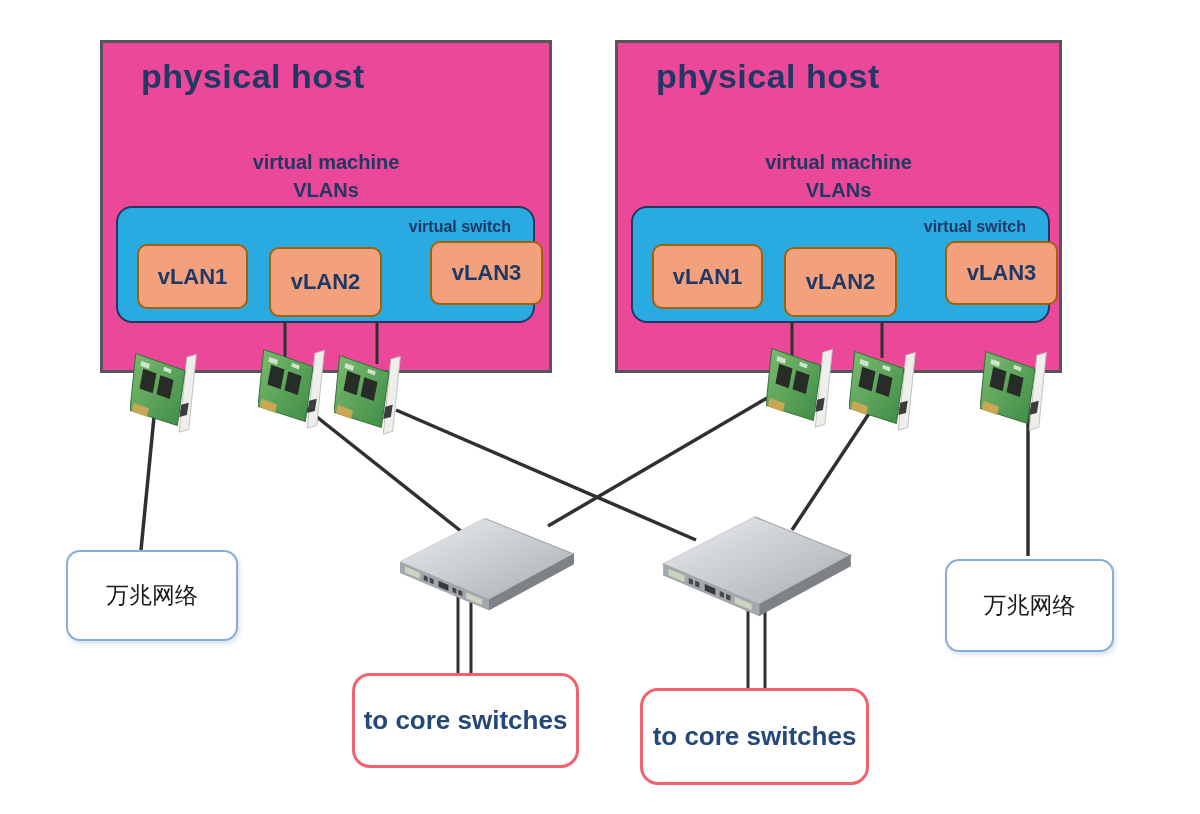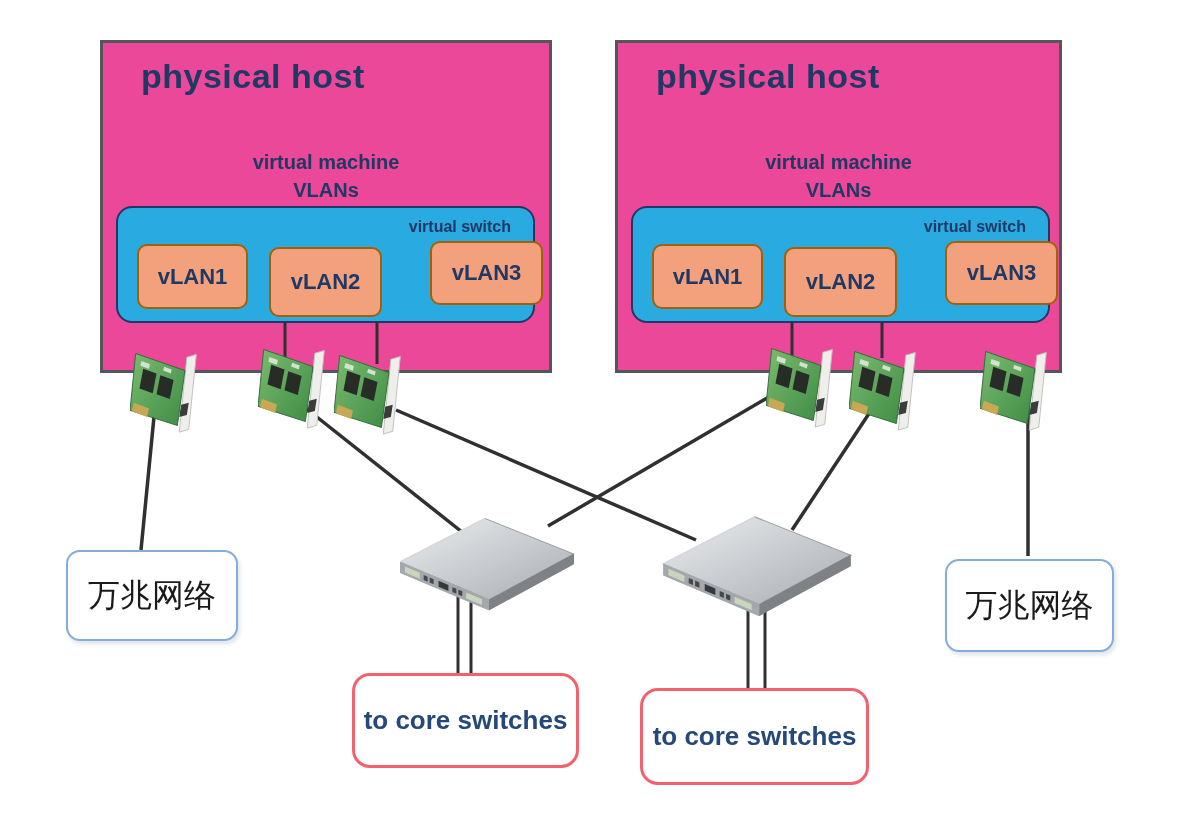--- a/index.html
+++ b/index.html
@@ -30,21 +30,21 @@
   .nic-b{left:258px;top:338px;}
   .nic-c{left:334px;top:344px;}
   .nic-d{left:766px;top:337px;}
   .nic-e{left:849px;top:340px;}
   .nic-f{left:980px;top:340px;}
   .switch-1{left:398px;top:512px;}
   .switch-2{left:661px;top:510px;}
   
   .netbox{position:absolute;z-index:3;background:#ffffff;border:2px solid #85ADD8;border-radius:14px;
           display:flex;align-items:center;justify-content:center;
-          font-family:"Liberation Serif","DejaVu Serif",serif;font-size:32px;color:#1a1a1a;
+          font-family:"Liberation Serif","DejaVu Serif",serif;font-size:23px;color:#1a1a1a;
           box-shadow:2px 3px 4px rgba(120,150,185,0.25);}
   .netbox-left{left:66px;top:550px;width:168px;height:87px;}
   .netbox-right{left:945px;top:559px;width:165px;height:89px;}
   .corebox{position:absolute;z-index:3;background:#ffffff;border:3px solid #F2626E;border-radius:18px;
            display:flex;align-items:center;justify-content:center;
            font-size:26px;font-weight:bold;color:#25487A;}
   .corebox-left{left:352px;top:673px;width:221px;height:89px;}
   .corebox-right{left:640px;top:688px;width:223px;height:91px;}
 </style>
 </head>

